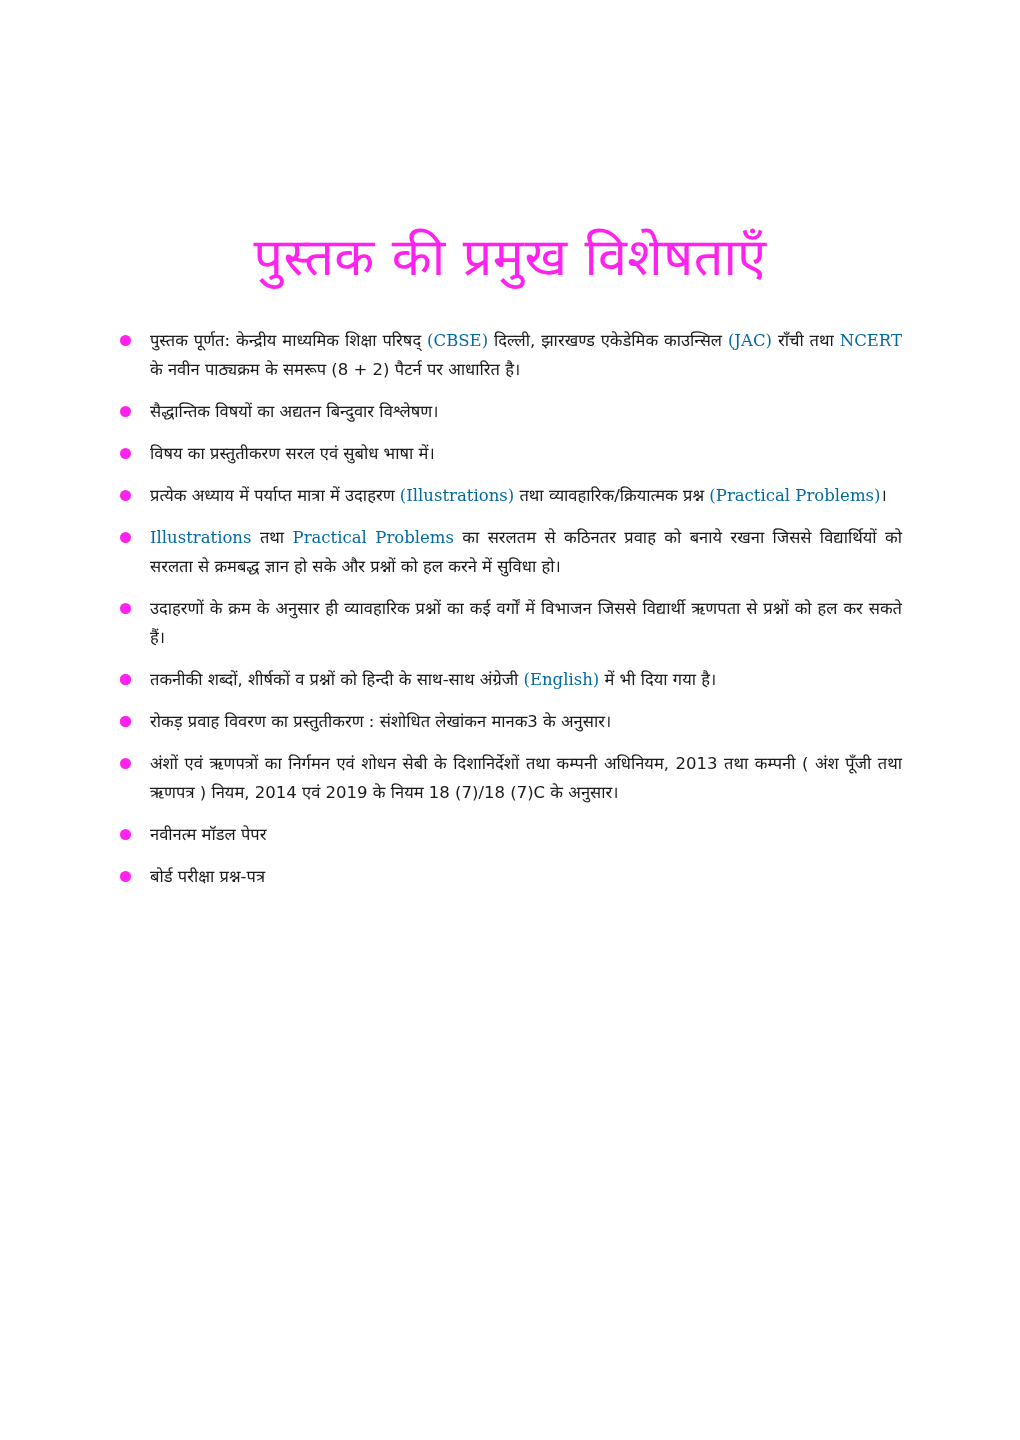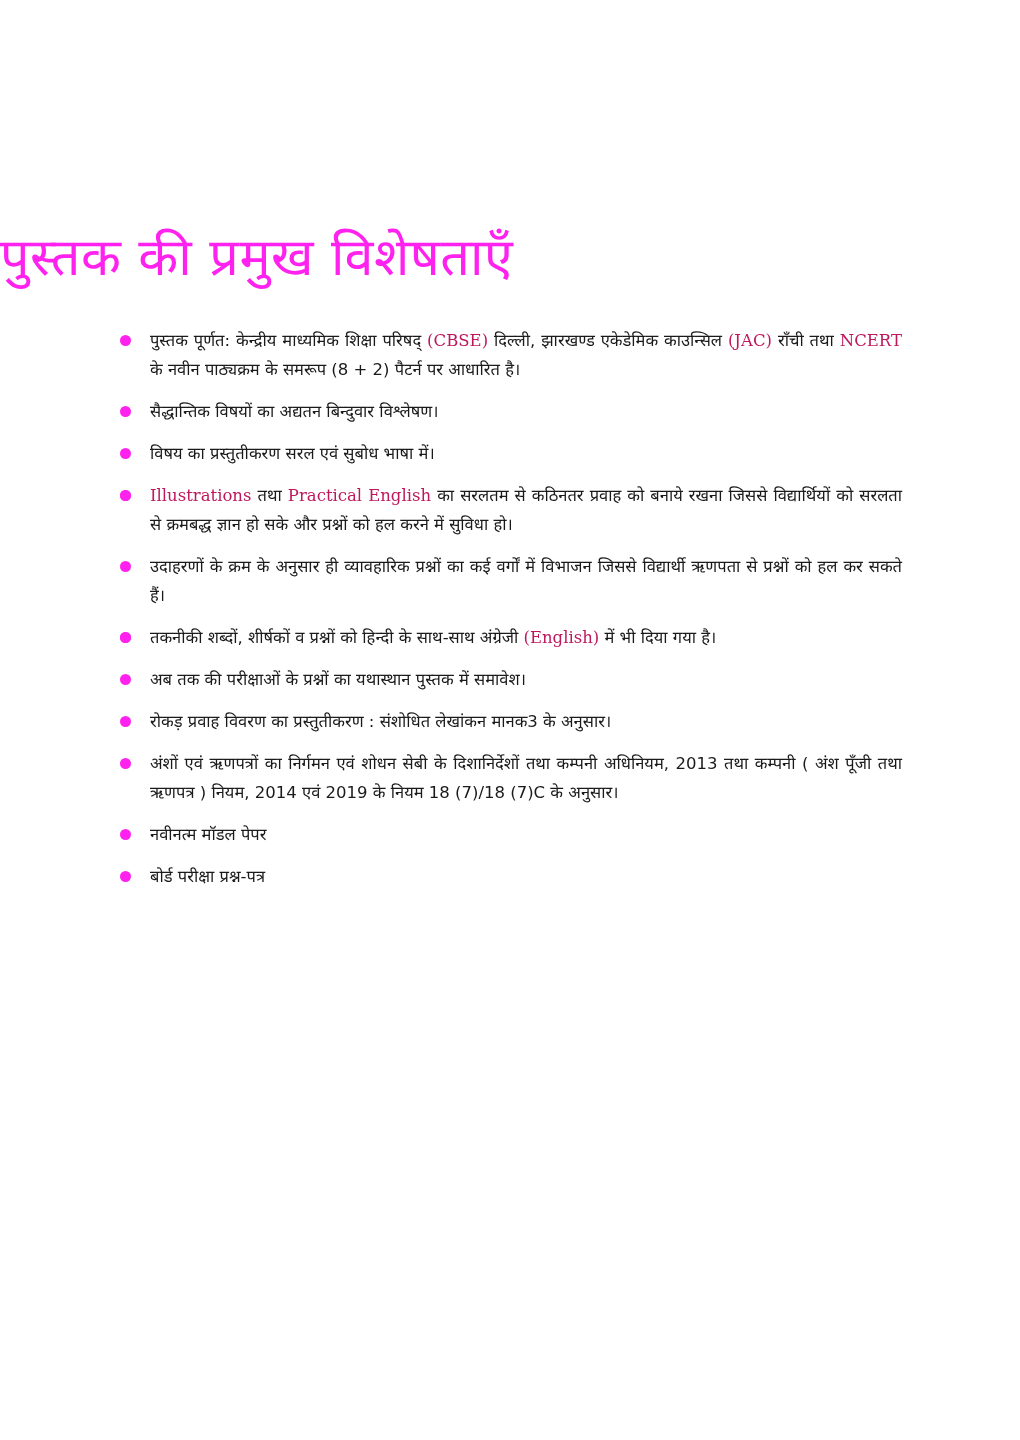--- a/index.html
+++ b/index.html
@@ -13,20 +13,21 @@
     position: relative;
     overflow: hidden;
     font-family: "DejaVu Sans", "Liberation Sans", sans-serif;
     color: #1a1a1a;
   }
   .page-title {
     position: absolute;
     top: 222px;
     left: 0;
     width: 1020px;
+    text-align: center;
     font-size: 52px;
     line-height: 70px;
     color: #ff22ee;
     font-weight: normal;
     margin: 0;
     letter-spacing: 0.5px;
   }
   .features-list {
     position: absolute;
     top: 326px;
@@ -48,35 +49,35 @@
     position: absolute;
     left: 0;
     top: 9px;
     width: 11px;
     height: 11px;
     border-radius: 50%;
     background: #ff22ee;
   }
   .en {
     font-family: "DejaVu Serif", "Liberation Serif", serif;
-    color: #be185d;
+    color: #0369a1;
   }
 </style>
 </head>
 <body>
 
 <h1 class="page-title">पुस्तक की प्रमुख विशेषताएँ</h1>
 
 <ul class="features-list" id="features-list">
     <li class="feature-item"><span class="bullet"></span><span><span>पुस्तक पूर्णत: केन्द्रीय माध्यमिक शिक्षा परिषद् </span><span class="en">(CBSE)</span><span> दिल्ली, झारखण्ड एकेडेमिक काउन्सिल </span><span class="en">(JAC)</span><span> राँची तथा </span><span class="en">NCERT</span><span> के नवीन पाठ्यक्रम के समरूप (8 + 2) पैटर्न पर आधारित है।</span></span></li>
     <li class="feature-item"><span class="bullet"></span><span><span>सैद्धान्तिक विषयों का अद्यतन बिन्दुवार विश्लेषण।</span></span></li>
     <li class="feature-item"><span class="bullet"></span><span><span>विषय का प्रस्तुतीकरण सरल एवं सुबोध भाषा में।</span></span></li>
-    <li class="feature-item"><span class="bullet"></span></li>
-    <li class="feature-item"><span class="bullet"></span><span><span class="en">Illustrations</span><span> तथा </span><span class="en">Practical English</span><span> का सरलतम से कठिनतर प्रवाह को बनाये रखना जिससे विद्यार्थियों को सरलता से क्रमबद्ध ज्ञान हो सके और प्रश्नों को हल करने में सुविधा हो।</span></span></li>
+    <li class="feature-item"><span class="bullet"></span><span><span>प्रत्येक अध्याय में पर्याप्त मात्रा में उदाहरण </span><span class="en">(Illustrations)</span><span> तथा व्यावहारिक/क्रियात्मक प्रश्न </span><span class="en">(Practical Problems)</span><span>।</span></span></li>
+    <li class="feature-item"><span class="bullet"></span><span><span class="en">Illustrations</span><span> तथा </span><span class="en">Practical Problems</span><span> का सरलतम से कठिनतर प्रवाह को बनाये रखना जिससे विद्यार्थियों को सरलता से क्रमबद्ध ज्ञान हो सके और प्रश्नों को हल करने में सुविधा हो।</span></span></li>
     <li class="feature-item"><span class="bullet"></span><span><span>उदाहरणों के क्रम के अनुसार ही व्यावहारिक प्रश्नों का कई वर्गों में विभाजन जिससे विद्यार्थी ऋणपता से प्रश्नों को हल कर सकते हैं।</span></span></li>
     <li class="feature-item"><span class="bullet"></span></li>
     <li class="feature-item"><span class="bullet"></span><span><span>तकनीकी शब्दों, शीर्षकों व प्रश्नों को हिन्दी के साथ-साथ अंग्रेजी </span><span class="en">(English)</span><span> में भी दिया गया है।</span></span></li>
-    <li class="feature-item"><span class="bullet"></span><span><span>अब तक की परीक्षाओं के प्रश्नों का यथास्थान पुस्तक में समावेश।</span></span></li>
+    <li class="feature-item"><span class="bullet"></span></li>
     <li class="feature-item"><span class="bullet"></span><span><span>रोकड़ प्रवाह विवरण का प्रस्तुतीकरण : संशोधित लेखांकन मानक3 के अनुसार।</span></span></li>
     <li class="feature-item"><span class="bullet"></span><span><span>अंशों एवं ऋणपत्रों का निर्गमन एवं शोधन सेबी के दिशानिर्देशों तथा कम्पनी अधिनियम, 2013 तथा कम्पनी ( अंश पूँजी तथा ऋणपत्र ) नियम, 2014 एवं 2019 के नियम 18 (7)/18 (7)C के अनुसार।</span></span></li>
     <li class="feature-item"><span class="bullet"></span><span><span>नवीनत्म मॉडल पेपर</span></span></li>
     <li class="feature-item"><span class="bullet"></span><span><span>बोर्ड परीक्षा प्रश्न-पत्र</span></span></li>
   </ul>
 
 </body></html>

